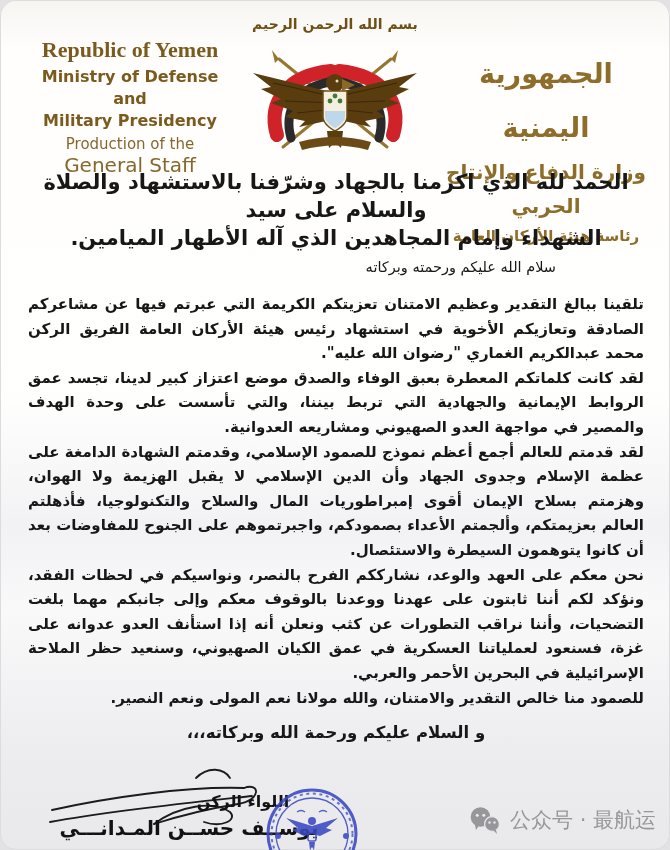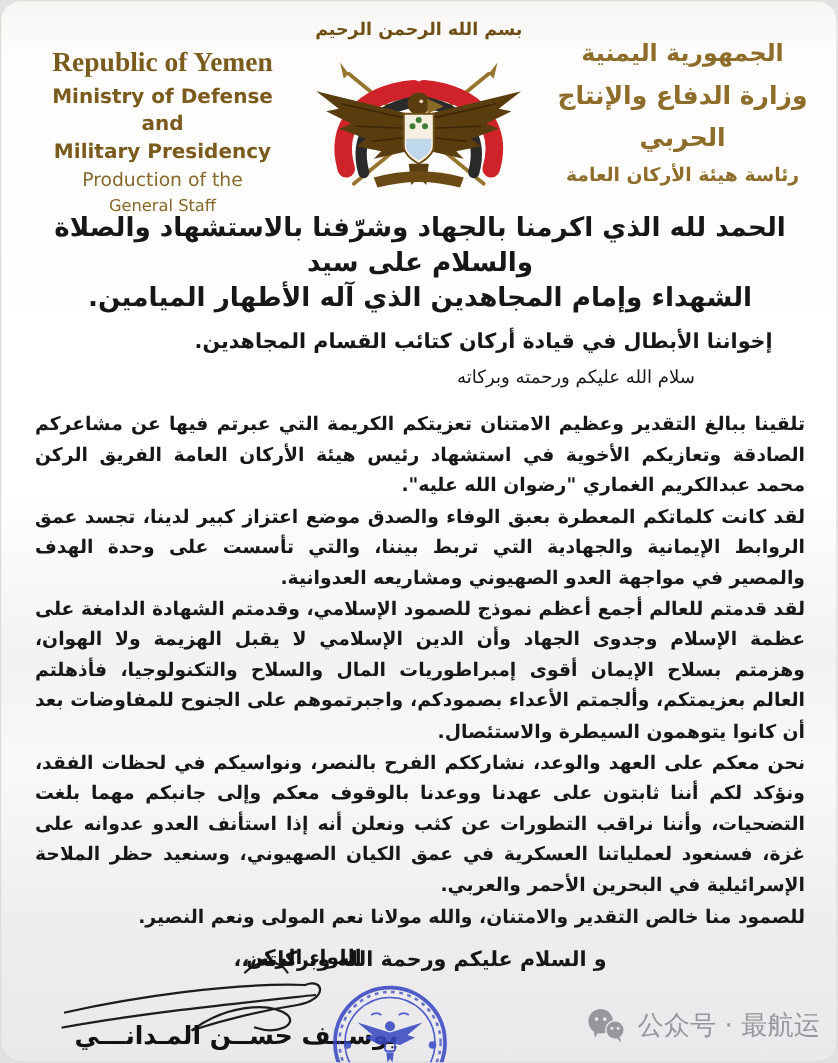--- a/index.html
+++ b/index.html
@@ -8,45 +8,45 @@
   .page { position:relative; width:670px; height:850px; border-radius:16px; overflow:hidden;
     background:linear-gradient(180deg,#f6f5f2 0%,#fffefc 6%,#fffffe 46%,#f2f2f4 62%,#f9f9fa 72%,#ededef 88%,#e9e9eb 100%);
     box-shadow:inset 0 0 0 1px #dcdcde; }
 
   
   .hdr-en { position:absolute; left:24px; top:36px; width:212px; text-align:center; color:#7b5a1e; }
   .hdr-en .l1 { font-family:"Liberation Serif","DejaVu Serif",serif; font-size:22px; font-weight:bold; line-height:28px; }
   .hdr-en .l2 { font-size:16px; font-weight:bold; line-height:22px; margin-top:2px; }
   .hdr-en .l3 { font-size:16px; font-weight:bold; line-height:22px; }
   .hdr-en .l4 { font-size:15px; line-height:21px; margin-top:2px; color:#86672c; }
-  .hdr-en .l5 { font-size:13px; line-height:21px; color:#86672c; }
+  .hdr-en .l5 { font-size:20px; line-height:21px; color:#86672c; }
 
   .bismillah { position:absolute; left:243px; top:16px; width:184px; text-align:center;
     color:#6e5016; font-size:14px; font-weight:bold; direction:rtl; }
   .emblem { position:absolute; left:243px; top:42px; width:184px; height:114px; }
 
   .hdr-ar { position:absolute; right:12px; top:28px; width:224px; text-align:center;
     color:#8e6c2a; direction:rtl; }
-  .hdr-ar .a1 { font-size:19px; font-weight:bold; line-height:31px; }
+  .hdr-ar .a1 { font-size:27px; font-weight:bold; line-height:54px;margin-top:19px; }
   .hdr-ar .a2 { font-size:20px; font-weight:bold; line-height:34px; }
   .hdr-ar .a3 { font-size:15px; font-weight:bold; line-height:27px; }
 
   
   .letter { position:absolute; left:28px; right:26px; top:168px; direction:rtl; color:#171717; }
   .opening { text-align:center; font-weight:bold; font-size:21px; line-height:28px; }
   .addressee { text-align:right; padding-left:10px; padding-right:26px; font-weight:bold;
     font-size:16.5px; line-height:28px; margin-top:7px; }
   .salam { padding-right:88px; font-size:14.5px; line-height:24px; margin-top:3px; }
   .p { font-size:15px; font-weight:bold; line-height:24.6px; text-align:justify; text-align-last:right; }
   .p.first { margin-top:13px; }
   .closing { text-align:center; font-weight:bold; font-size:16.5px; line-height:26px; margin-top:10px; }
 
   
   .sig-svg { position:absolute; left:46px; top:760px; z-index:1; }
-  .rank { position:absolute; left:176px; top:756px; width:134px; text-align:center;
+  .rank { position:absolute; left:176px; top:792px; width:134px; text-align:center;
     font-weight:bold; font-size:16px; color:#121212; direction:rtl; z-index:1; }
   .name { position:absolute; left:24px; top:816px; width:330px; text-align:center;
     font-weight:bold; font-size:20px; letter-spacing:1px; color:#121212; direction:rtl; z-index:1; }
   .stamp { position:absolute; left:264px; top:786px; width:96px; height:96px; z-index:2; opacity:.88; }
 
   
   .watermark { position:absolute; right:14px; top:806px; display:flex; align-items:center;
     gap:9px; color:#97979b; font-size:21px; z-index:3; }
 </style>
 </head>
@@ -98,21 +98,20 @@
 
   <div class="hdr-ar">
     <div class="a1">الجمهورية اليمنية</div>
     <div class="a2">وزارة الدفاع والإنتاج الحربي</div>
     <div class="a3">رئاسة هيئة الأركان العامة</div>
   </div>
 
   <div class="letter">
     <div class="opening">الحمد لله الذي اكرمنا بالجهاد وشرّفنا بالاستشهاد والصلاة والسلام على سيد</div>
     <div class="opening">الشهداء وإمام المجاهدين الذي آله الأطهار الميامين.</div>
-    <div class="addressee">إخواننا الأبطال في قيادة أركان كتائب القسام المجاهدين.</div>
     <div class="salam">سلام الله عليكم ورحمته وبركاته</div>
     <p class="p first">تلقينا ببالغ التقدير وعظيم الامتنان تعزيتكم الكريمة التي عبرتم فيها عن مشاعركم الصادقة وتعازيكم الأخوية في استشهاد رئيس هيئة الأركان العامة الفريق الركن محمد عبدالكريم الغماري "رضوان الله عليه".</p>
     <p class="p">لقد كانت كلماتكم المعطرة بعبق الوفاء والصدق موضع اعتزاز كبير لدينا، تجسد عمق الروابط الإيمانية والجهادية التي تربط بيننا، والتي تأسست على وحدة الهدف والمصير في مواجهة العدو الصهيوني ومشاريعه العدوانية.</p>
     <p class="p">لقد قدمتم للعالم أجمع أعظم نموذج للصمود الإسلامي، وقدمتم الشهادة الدامغة على عظمة الإسلام وجدوى الجهاد وأن الدين الإسلامي لا يقبل الهزيمة ولا الهوان، وهزمتم بسلاح الإيمان أقوى إمبراطوريات المال والسلاح والتكنولوجيا، فأذهلتم العالم بعزيمتكم، وألجمتم الأعداء بصمودكم، واجبرتموهم على الجنوح للمفاوضات بعد أن كانوا يتوهمون السيطرة والاستئصال.</p>
     <p class="p">نحن معكم على العهد والوعد، نشارككم الفرح بالنصر، ونواسيكم في لحظات الفقد، ونؤكد لكم أننا ثابتون على عهدنا ووعدنا بالوقوف معكم وإلى جانبكم مهما بلغت التضحيات، وأننا نراقب التطورات عن كثب ونعلن أنه إذا استأنف العدو عدوانه على غزة، فسنعود لعملياتنا العسكرية في عمق الكيان الصهيوني، وسنعيد حظر الملاحة الإسرائيلية في البحرين الأحمر والعربي.</p>
     <p class="p">للصمود منا خالص التقدير والامتنان، والله مولانا نعم المولى ونعم النصير.</p>
     <div class="closing">و السلام عليكم ورحمة الله وبركاته،،،</div>
   </div>
 
   <svg class="sig-svg" width="235" height="80" viewBox="0 0 235 80" aria-hidden="true">

